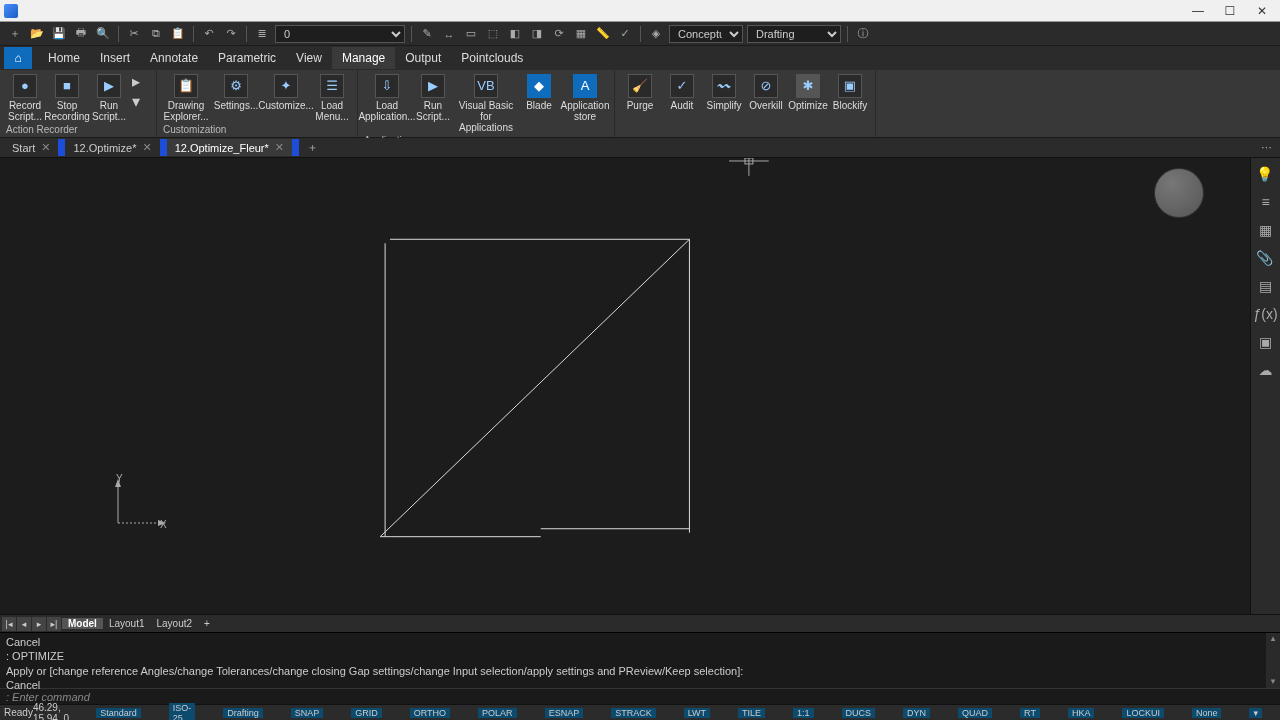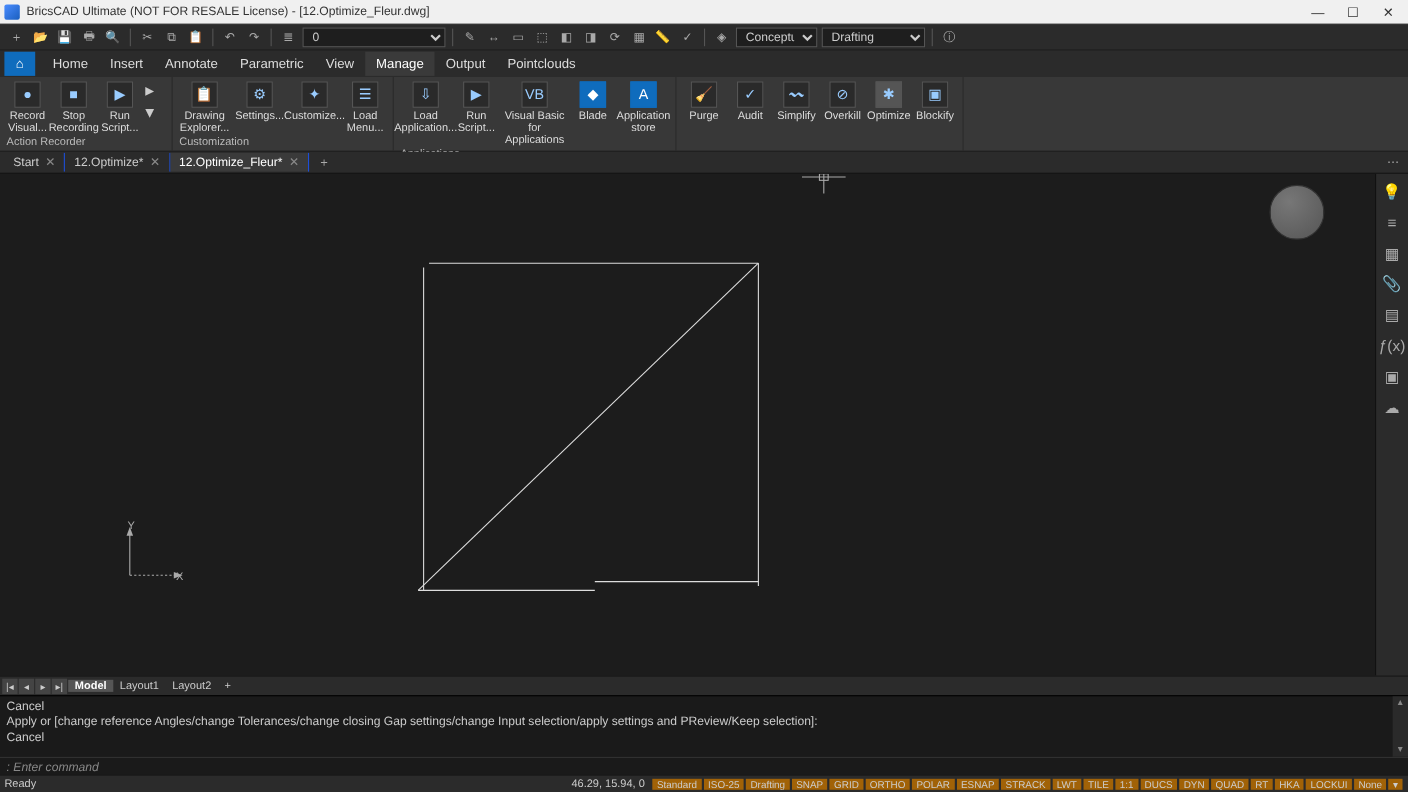--- a/index.html
+++ b/index.html
@@ -22,21 +22,21 @@
 .ribbon { height: 68px; background: #383838; display: flex; border-bottom: 1px solid #1a1a1a; }
 .ribbon-group { display: flex; flex-direction: column; border-right: 1px solid #2a2a2a; padding: 2px 6px 0 6px; }
 .ribbon-group .tools { display: flex; gap: 4px; flex: 1; align-items: flex-start; }
 .ribbon-tool { display: flex; flex-direction: column; align-items: center; width: 46px; padding-top: 2px; cursor: pointer; font-size: 10px; color: #ddd; text-align: center; line-height: 1.1; }
 .ribbon-tool .ico { width: 24px; height: 24px; background: #2a2a2a; border: 1px solid #555; margin-bottom: 2px; display: flex; align-items: center; justify-content: center; font-size: 13px; color: #9cf; }
 .ribbon-tool.active .ico { background: #0f6cbd; border-color: #0f6cbd; color: #fff; }
 .ribbon-tool.narrow { width: 38px; }
 .ribbon-group .label { font-size: 10px; color: #bbb; padding: 2px 0 2px 0; }
 
 .doc-tabs { height: 20px; background: #2b2b2b; display: flex; align-items: center; font-size: 11px; padding-left: 4px; border-bottom: 1px solid #111; }
-.doc-tab { padding: 2px 8px; display: flex; align-items: center; gap: 6px; color: #ccc; cursor: pointer; border-right: 1px solid #1d4ed8; }
+.doc-tab { padding: 2px 8px; display: flex; align-items: center; gap: 6px; color: #ccc; cursor: pointer; border-right: 7px solid #1d4ed8; }
 .doc-tab.active { background: #3a3a3a; color: #fff; }
 .doc-tab .x { font-size: 11px; color: #888; }
 .doc-add { padding: 0 8px; color: #aaa; cursor: pointer; }
 .more-dots { margin-left: auto; padding: 0 8px; color: #aaa; cursor: pointer; }
 
 .workspace { flex: 1; display: flex; position: relative; background: #1c1c1c; }
 .canvas { flex: 1; position: relative; overflow: hidden; }
 .canvas svg { position: absolute; top: 0; left: 0; width: 100%; height: 100%; }
 .ucs { position: absolute; left: 110px; top: 315px; font-size: 10px; color: #aaa; }
 .ucs .y { position: absolute; left: 6px; top: 0; }
@@ -50,28 +50,27 @@
 .lt-btn { width: 14px; height: 14px; background: #444; display: flex; align-items: center; justify-content: center; font-size: 9px; margin-right: 1px; cursor: pointer; color: #ccc; }
 .lt-tab { padding: 0 6px; cursor: pointer; color: #ccc; }
 .lt-tab.active { background: #555; color: #fff; font-weight: bold; }
 
 .cmd-history { background: #1a1a1a; color: #ccc; font-family: Consolas, monospace; font-size: 11px; padding: 2px 6px; height: 56px; line-height: 1.3; border-top: 1px solid #000; position: relative; }
 .cmd-history .scroll { position: absolute; right: 0; top: 0; width: 14px; height: 100%; background: #2a2a2a; display: flex; flex-direction: column; align-items: center; justify-content: space-between; font-size: 9px; color: #888; }
 .cmd-line { background: #1a1a1a; color: #888; font-family: Consolas, monospace; font-size: 11px; padding: 2px 6px; height: 16px; border-top: 1px solid #333; font-style: italic; }
 
 .status { height: 16px; background: #2b2b2b; display: flex; align-items: center; font-size: 10px; padding: 0 4px; color: #ccc; border-top: 1px solid #111; }
 .status .left { margin-right: auto; }
-.status .chip { padding: 0 4px; margin: 0 1px; background: #a16207; cursor: pointer; font-size: 9px; }
+.status .chip { padding: 0 4px; margin: 0 14px; background: #0c4a6e; cursor: pointer; font-size: 9px; }
 </style>
 </head>
 <body>
 
 <div class="titlebar">
   <div class="title-icon"></div>
-  <span>BricsCAD Ultimate (NOT FOR RESALE License) - [12.Optimize_Fleur.dwg]</span>
   <div class="window-btns">
     <span>—</span>
     <span>☐</span>
     <span class="close">✕</span>
   </div>
 </div>
 
 <div class="qat">
   <span class="qat-btn">＋</span>
   <span class="qat-btn">📂</span>
@@ -117,21 +116,21 @@
   <div class="tab active">Manage</div>
   <div class="tab">Output</div>
   <div class="tab">Pointclouds</div>
 </div>
 
 <div class="ribbon">
   <div class="ribbon-group">
     <div class="tools">
       <div class="ribbon-tool narrow">
           <div class="ico">●</div>
-          <span>Record Visual...</span>
+          <span>Record Script...</span>
         </div>
       <div class="ribbon-tool narrow">
           <div class="ico">■</div>
           <span>Stop Recording</span>
         </div>
       <div class="ribbon-tool narrow">
           <div class="ico">▶</div>
           <span>Run Script...</span>
         </div>
       <div style="display:flex;flex-direction:column;gap:2px">
@@ -283,20 +282,21 @@
   <span class="lt-btn">▸</span>
   <span class="lt-btn">▸|</span>
   <span class="lt-tab active">Model</span>
   <span class="lt-tab">Layout1</span>
   <span class="lt-tab">Layout2</span>
   <span class="lt-tab">+</span>
 </div>
 
 <div class="cmd-history">
   <div>Cancel</div>
+  <div>: OPTIMIZE</div>
   <div>Apply or [change reference Angles/change Tolerances/change closing Gap settings/change Input selection/apply settings and PReview/Keep selection]:</div>
   <div>Cancel</div>
   <div class="scroll">
       <span>▴</span>
       <span>▾</span>
     </div>
 </div>
 <div class="cmd-line"><span>: Enter command</span></div>
 
 <div class="status">

